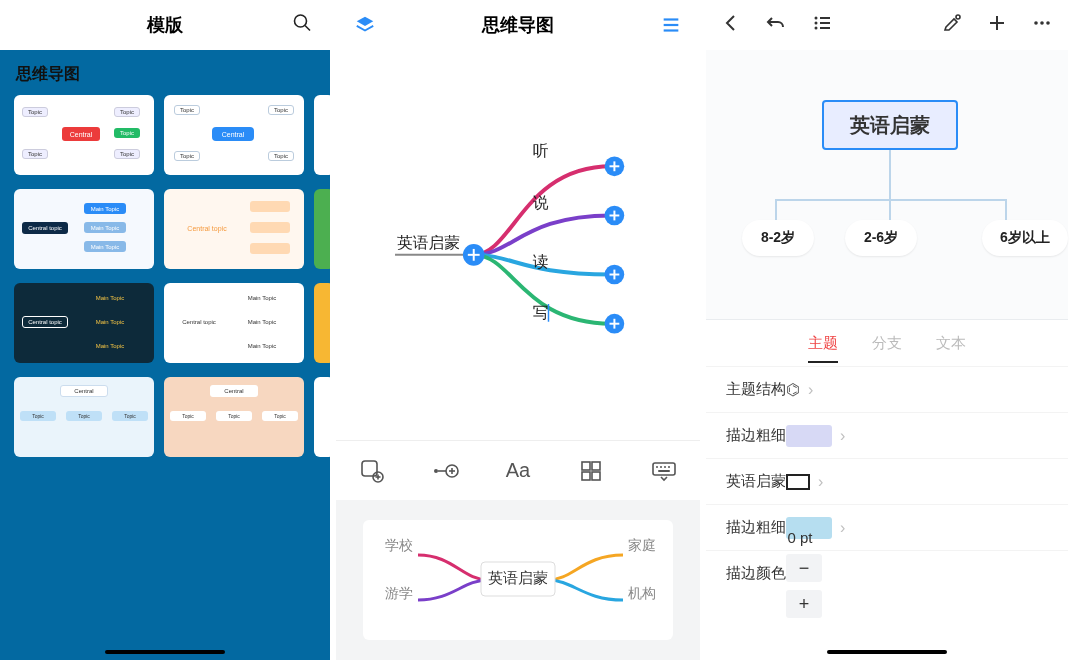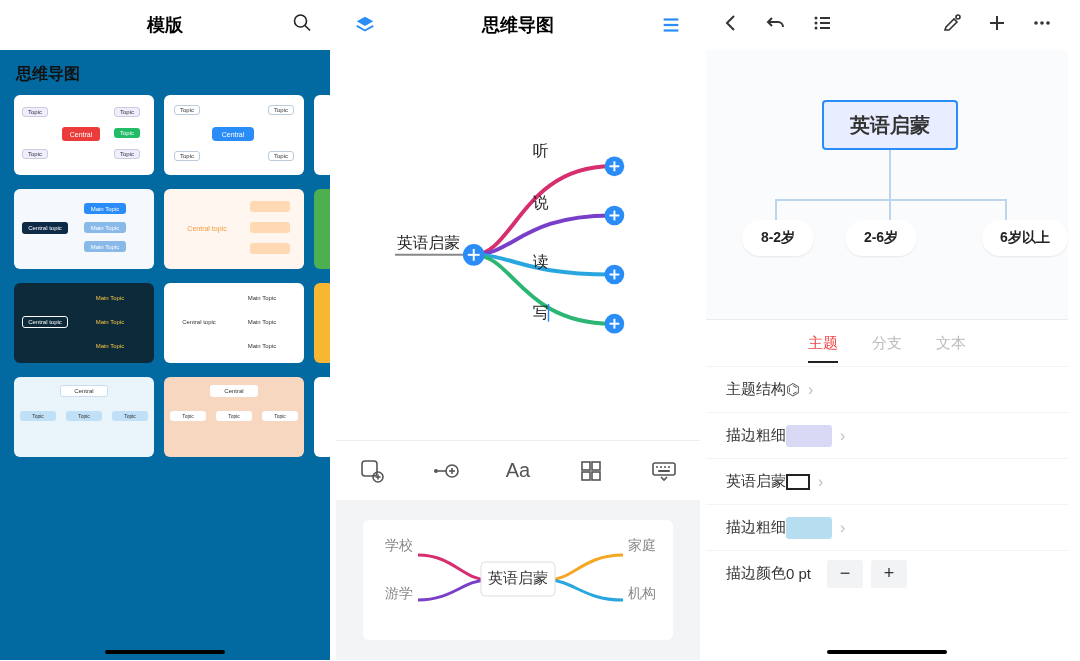--- a/index.html
+++ b/index.html
@@ -106,21 +106,21 @@
   .p3-tabs{ height:46px; display:flex; align-items:center; justify-content:center; gap:34px; font-size:15px; color:#bbb;}
   .p3-tabs .active{ color:#ef4444; font-weight:400; position:relative;}
   .p3-tabs .active::after{content:""; position:absolute; left:0; right:0; bottom:-10px; height:2px; background:#222;}
   .p3-row{ height:46px; border-top:1px solid #f3f3f3; display:flex; align-items:center; padding:0 20px; font-size:15px; color:#333; }
   .p3-row .val{display:flex; align-items:center; gap:8px; color:#888;}
   .swatch{width:46px; height:22px; border-radius:3px;}
   .sw-fill{background:#d7d9f5;}
   .sw-stroke{background:#b6def0;}
   .shape-box{width:24px;height:16px;border:2px solid #222;}
   .chev{color:#c0c0c0;font-size:16px;}
-  .stepper{display:flex;align-items:center;gap:4px;}
+  .stepper{display:flex;align-items:center;gap:4px;flex-direction:column;}
   .step-btn{width:36px;height:28px;background:#f2f3f5;display:flex;align-items:center;justify-content:center;font-size:18px;color:#333;border-radius:3px;}
   .p3 .home-ind{position:absolute; bottom:6px; left:50%; transform:translateX(-50%); width:120px; height:4px; background:#000; border-radius:4px;}
   .struct-icon{font-size:16px;color:#555;}
 </style>
 </head>
 <body>
 
 <div class="phone p1">
   <div class="p1-header">
     <span>模版</span>

